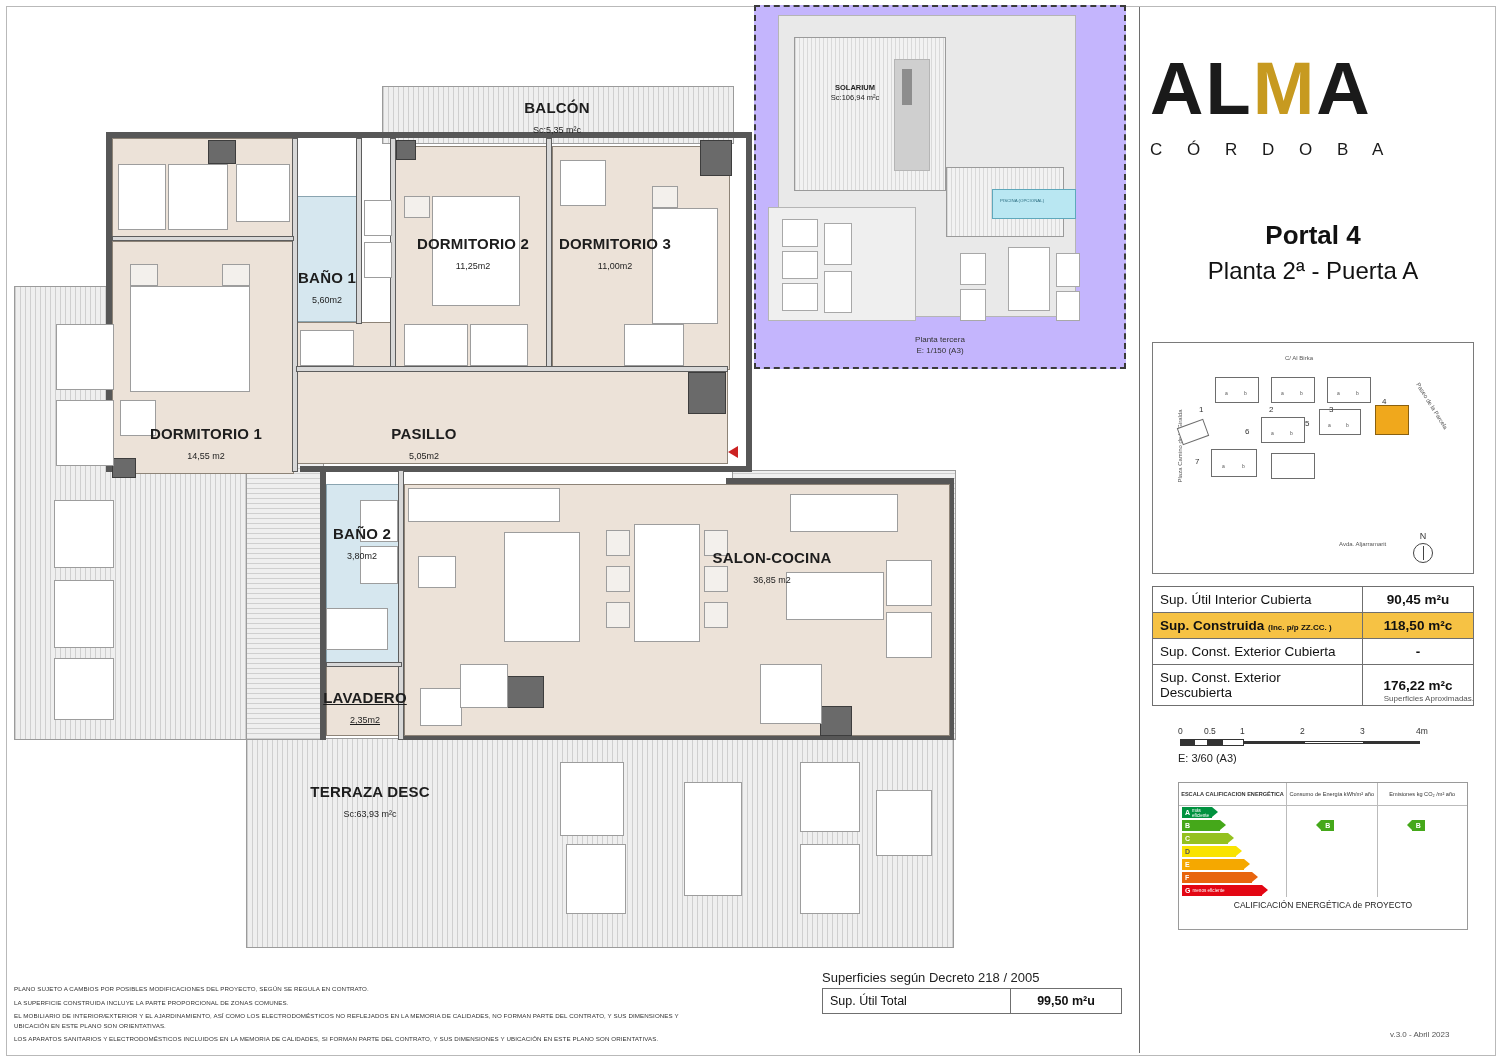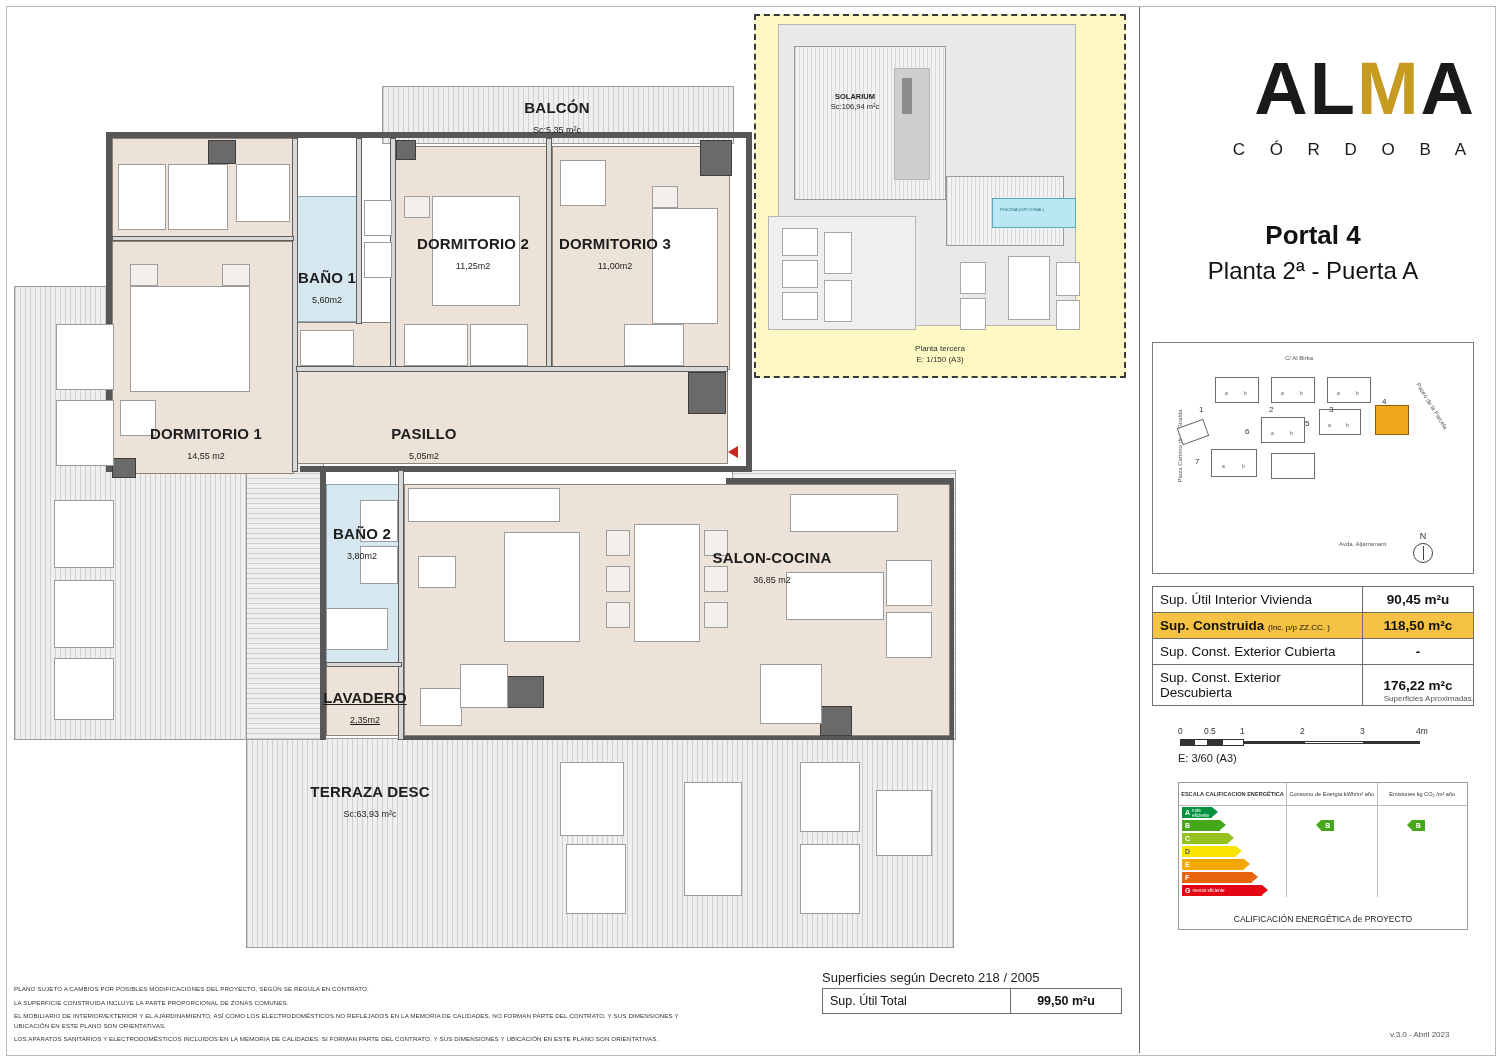--- a/index.html
+++ b/index.html
@@ -3,21 +3,21 @@
 <meta charset="utf-8">
 <style>
   html,body{margin:0;padding:0;background:#ffffff;}
   body{width:1500px;height:1060px;font-family:"Liberation Sans",sans-serif;position:relative;overflow:hidden;}
   .sheet{position:absolute;inset:0;background:#fff;}
   .frame{position:absolute;left:6px;top:6px;width:1488px;height:1048px;border:1px solid #b9b9b9;}
 
   
   .rightpanel{position:absolute;left:1139px;top:7px;width:348px;height:1046px;border-left:1px solid #6e6e6e;box-sizing:border-box;background:#fff;}
   .logo-box{position:absolute;left:1150px;top:14px;width:326px;height:320px;box-sizing:border-box;}
-  .logo-wrap{position:absolute;left:0;top:38px;width:326px;text-align:right;}
+  .logo-wrap{position:absolute;left:0;top:38px;width:326px;text-align:left;}
   .logo-alma{font-family:"Liberation Sans",sans-serif;font-weight:bold;font-size:74px;letter-spacing:2px;color:#1a1a1a;line-height:1;}
   .logo-alma .ycol{color:#c79a20;}
   .logo-sub{margin-top:14px;font-size:17px;letter-spacing:10px;color:#1a1a1a;}
   .portal-title{position:absolute;left:0;top:206px;width:326px;text-align:center;font-size:26px;font-weight:bold;color:#111;}
   .portal-sub{position:absolute;left:0;top:243px;width:326px;text-align:center;font-size:24px;color:#111;}
 
   .sitebox{position:absolute;left:1152px;top:342px;width:322px;height:232px;border:1px solid #7a7a7a;box-sizing:border-box;background:#fff;}
   .site-street{position:absolute;font-size:6px;color:#555;}
   .plotnum{position:absolute;font-size:8px;color:#333;}
   .bld{position:absolute;border:1px solid #6d6d6d;background:#fff;}
@@ -27,21 +27,21 @@
   .north-n{font-size:9px;color:#333;}
   .north-c{width:18px;height:18px;border:1px solid #444;border-radius:50%;margin:2px auto 0;position:relative;}
   .north-c:after{content:"";position:absolute;left:50%;top:2px;width:1px;height:14px;background:#444;}
 
   
   .suptable{position:absolute;left:1152px;top:586px;width:322px;border-collapse:collapse;font-size:13.5px;}
   .suptable td{border:1px solid #6f6f6f;padding:5px 7px;color:#111;}
   .suptable td.val{text-align:center;width:96px;font-weight:bold;}
   .suptable tr.hl td{background:#f6c244;font-weight:bold;}
   .suptable tr.hl td.val{background:#f6c244;}
-  .small-lbl{font-size:8px;font-weight:normal;}
+  .small-lbl{font-size:8px;font-weight:bold;}
   .approx{position:absolute;left:1152px;top:694px;width:322px;text-align:right;font-size:8px;color:#555;}
 
   
   .scalewrap{position:absolute;left:1178px;top:726px;width:260px;}
   .scale-nums{position:relative;height:12px;font-size:8.5px;color:#333;}
   .scale-nums span{position:absolute;top:0;}
   .scale-bar{position:relative;height:9px;margin-top:1px;}
   .scale-bar .seg{position:absolute;top:0;height:7px;border:1px solid #333;box-sizing:border-box;}
   .scale-bar .seg.fill{background:#333;}
   .scale-e{position:absolute;left:1178px;top:752px;font-size:11px;color:#222;}
@@ -53,35 +53,35 @@
   .eb-h1{width:108px;font-weight:bold;}
   .eb-h2{width:90px;border-left:1px solid #bbb;}
   .eb-h3{width:90px;border-left:1px solid #bbb;}
   .erow{display:flex;height:13px;align-items:center;}
   .earrow{position:relative;height:11px;margin-left:3px;display:flex;align-items:center;color:#fff;font-size:7px;font-weight:bold;padding-left:3px;box-sizing:border-box;}
   .earrow:after{content:"";position:absolute;right:-6px;top:0;border-top:5.5px solid transparent;border-bottom:5.5px solid transparent;border-left:6px solid currentColor;}
   .ecell{width:90px;border-left:1px solid #bbb;height:13px;position:relative;}
   .ecol-left{width:108px;position:relative;}
   .ebadge{position:absolute;top:1px;height:11px;display:flex;align-items:center;color:#fff;font-size:7px;font-weight:bold;padding:0 4px;box-sizing:border-box;}
   .ebadge:before{content:"";position:absolute;left:-5px;top:0;border-top:5.5px solid transparent;border-bottom:5.5px solid transparent;border-right:5px solid currentColor;}
-  .eb-foot{text-align:center;font-size:8.5px;color:#222;margin-top:17px;}
+  .eb-foot{text-align:center;font-size:8.5px;color:#222;margin-top:3px;}
   .tiny{font-size:4.6px;font-weight:normal;}
 
   
   .legal{position:absolute;left:14px;top:984px;width:690px;font-size:6.2px;line-height:1.55;color:#333;letter-spacing:.1px;}
   .legal p{margin:0 0 4px 0;}
 
   .decreto{position:absolute;left:822px;top:970px;font-size:13px;color:#222;}
   .bottable{position:absolute;left:822px;top:988px;width:300px;border-collapse:collapse;font-size:12.5px;}
   .bottable td{border:1px solid #6f6f6f;padding:5px 7px;color:#111;}
   .bottable td.val{text-align:center;width:96px;font-weight:bold;}
   .version{position:absolute;left:1390px;top:1030px;font-size:8px;color:#555;}
 
   
-  .inset{position:absolute;left:754px;top:14px;width:372px;height:364px;border:2px dashed #3a3a3a;box-sizing:border-box;background:#fef9c3;}
+  .inset{position:absolute;left:754px;top:5px;width:372px;height:364px;border:2px dashed #3a3a3a;box-sizing:border-box;background:#c4b5fd;}
   .inset-cap{position:absolute;left:0;bottom:10px;width:100%;text-align:center;font-size:8px;color:#333;line-height:1.35;}
   .ins-shape{position:absolute;background:#e9e9e9;border:1px solid #b5b5b5;}
   .ins-deck{position:absolute;background:repeating-linear-gradient(90deg,#d9d9d9 0 1px,#f2f2f2 1px 4px);border:1px solid #9a9a9a;}
   .ins-pool{position:absolute;background:#b9e7f2;border:1px solid #5fa8bb;}
   .ins-dark{position:absolute;background:#8d8d8d;}
   .ins-lbl{position:absolute;font-size:7.5px;font-weight:bold;color:#222;text-align:center;line-height:1.3;}
   .ins-furn{position:absolute;border:1px solid #a8a8a8;background:#fff;}
   .ins-pooltxt{position:absolute;font-size:4.4px;color:#2b6d80;}
 
   
@@ -339,21 +339,21 @@
 
     <div class="northwrap">
       <div class="north-n">N</div>
       <div class="north-c"></div>
     </div>
   </div>
 
   <table class="suptable">
     <tbody>
         <tr>
-      <td>Sup. Útil Interior Vivienda</td>
+      <td>Sup. Útil Interior Cubierta</td>
       <td class="val">90,45 m²u</td>
     </tr>
     <tr class="hl">
       <td>
         <span>Sup. Construida</span>
         <span class="small-lbl">(Inc. p/p ZZ.CC. )</span>
       </td>
       <td class="val">118,50 m²c</td>
     </tr>
     <tr>

